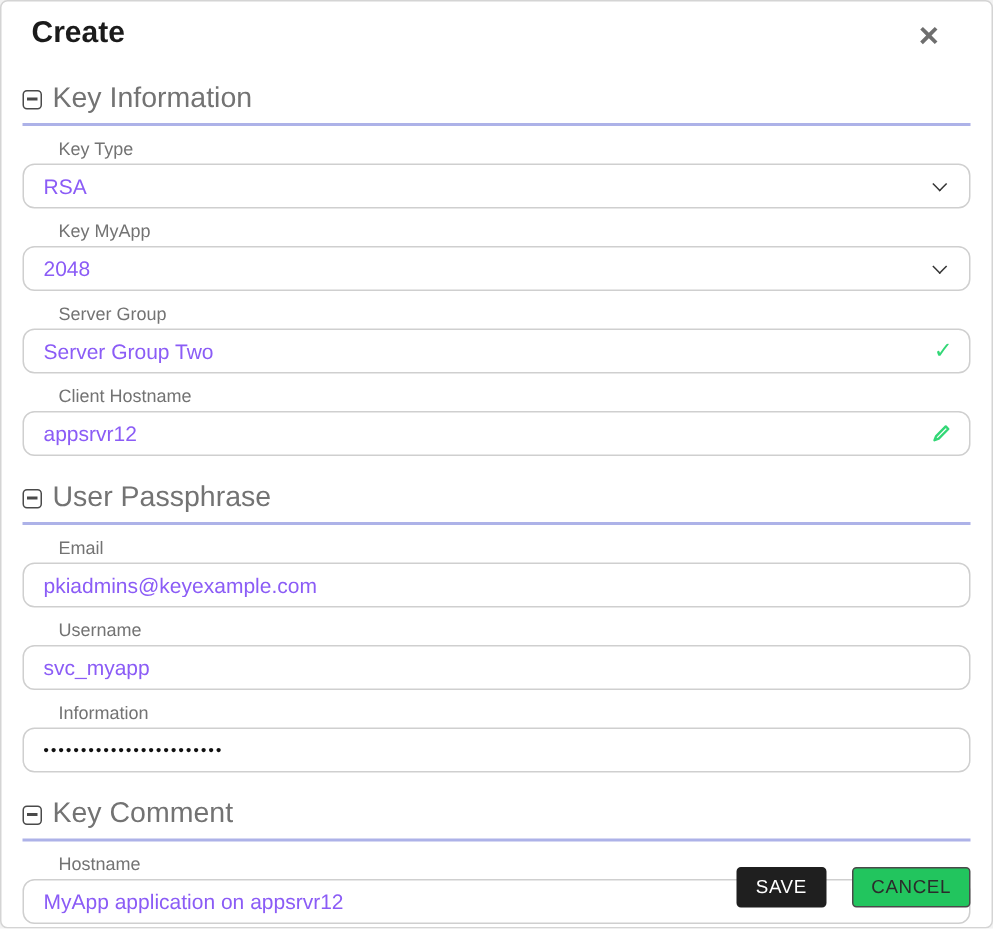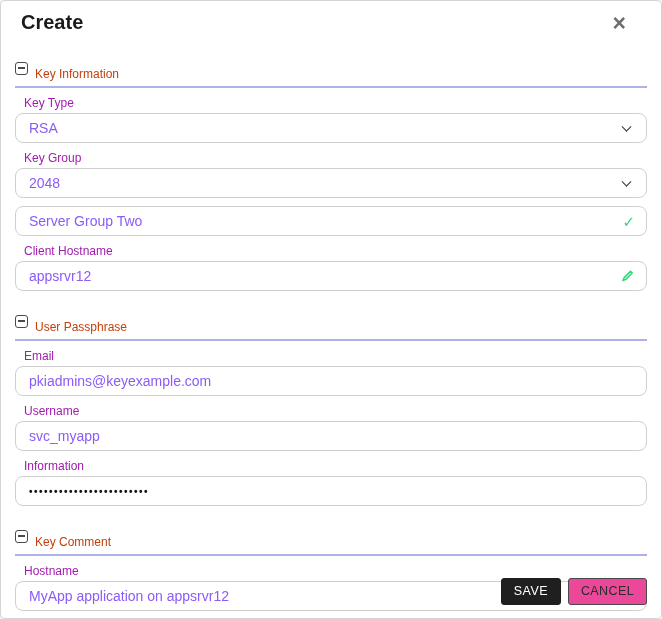--- a/index.html
+++ b/index.html
@@ -28,24 +28,24 @@
   }
   .dialog-body { padding: 0 14px; }
   .section-header { display: flex; align-items: center; gap: 7px; margin-top: 17px; }
   .collapse-icon {
     width: 13px; height: 13px; flex: none;
     border: 1px solid #4a4a4a; border-radius: 3px;
     display: inline-flex; align-items: center; justify-content: center;
     cursor: pointer; background: #fff;
   }
   .collapse-icon::before { content: ""; width: 7px; height: 2px; background: #4a4a4a; }
-  .section-title { font-size: 12px; color: #c2410c; margin-top: 12px; }
+  .section-title { font-size: 19px; color: #737373; }
   .section-rule { height: 2px; border: none; background: #adb2e8; margin-top: 5px; }
   .field { margin-top: 8px; }
-  .field-label { display: block; font-size: 12px; color: #a21caf; margin: 0 0 3px 9px; }
+  .field-label { display: block; font-size: 12px; color: #737373; margin: 0 0 3px 24px; }
   .control-wrap { position: relative; }
   .text-control, .select-control {
     width: 100%; height: 30px;
     border: 1px solid #cfcfcf; border-radius: 8px;
     padding: 0 34px 0 13px;
     font-family: inherit; font-size: 14px; color: #8b5cf6;
     background: #fff; outline: none; display: block;
   }
   .select-control { appearance: none; -webkit-appearance: none; cursor: pointer; }
   .chevron {
@@ -55,27 +55,27 @@
     transform: translateY(-68%) rotate(45deg);
     pointer-events: none;
   }
   .status-icon {
     position: absolute; right: 12px; top: 50%; transform: translateY(-50%);
     line-height: 1;
   }
   .check-icon { color: #32d776; font-weight: bold; font-size: 15px; }
   .pencil-icon svg { display: block; }
   .password-control { font-size: 10px; letter-spacing: 1.5px; font-weight: bold; color: #111; }
-  .footer { position: absolute; right: 14px; bottom: 13px; display: flex; gap: 7px; }
+  .footer { position: absolute; right: 14px; bottom: 13px; display: flex; gap: 17px; }
   .btn {
     font-family: inherit; font-size: 12.5px; letter-spacing: 0.4px;
     padding: 5px 12px; border-radius: 3px; cursor: pointer; line-height: 1.2;
   }
   .btn-save { background: #1f1f1f; color: #ffffff; border: 1px solid #1f1f1f; }
-  .btn-cancel { background: #ec4899; color: #2b2b2b; border: 1.5px solid #4a4a4a; }
+  .btn-cancel { background: #22c55e; color: #2b2b2b; border: 1.5px solid #4a4a4a; }
 </style>
 </head>
 <body>
 
 <div class="dialog">
 
   <div class="dialog-header">
     <div class="dialog-title">Create</div>
     <button class="close-btn">×</button>
   </div>
@@ -92,30 +92,31 @@
       <label class="field-label">Key Type</label>
       <div class="control-wrap">
         <select class="select-control">
           <option>RSA</option>
         </select>
         <span class="chevron"></span>
       </div>
     </div>
 
     <div class="field">
-      <label class="field-label">Key Group</label>
+      <label class="field-label">Key MyApp</label>
       <div class="control-wrap">
         <select class="select-control">
           <option>2048</option>
         </select>
         <span class="chevron"></span>
       </div>
     </div>
 
     <div class="field">
+      <label class="field-label">Server Group</label>
       <div class="control-wrap">
         <input class="text-control" type="text" value="Server Group Two" style="">
         <span class="status-icon check-icon">✓</span>
       </div>
     </div>
 
     <div class="field">
       <label class="field-label">Client Hostname</label>
       <div class="control-wrap">
         <input class="text-control" type="text" value="appsrvr12" style="">

